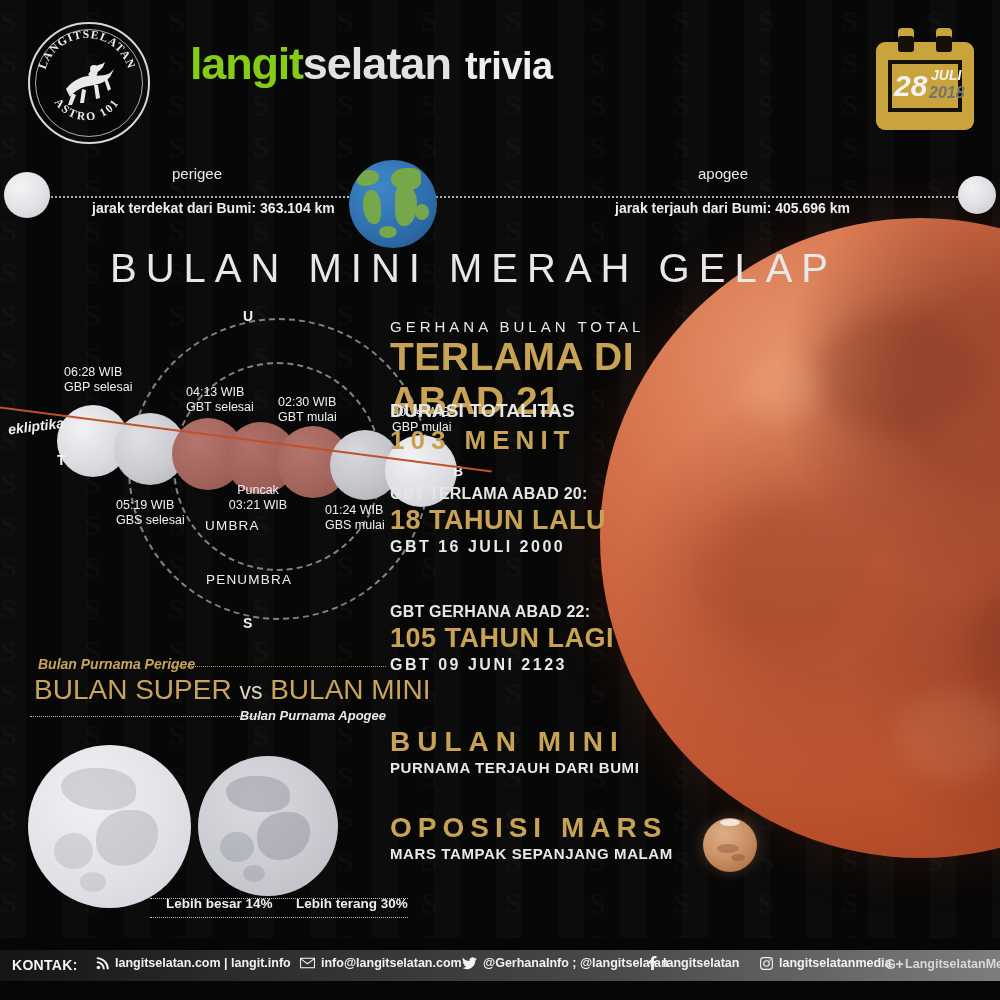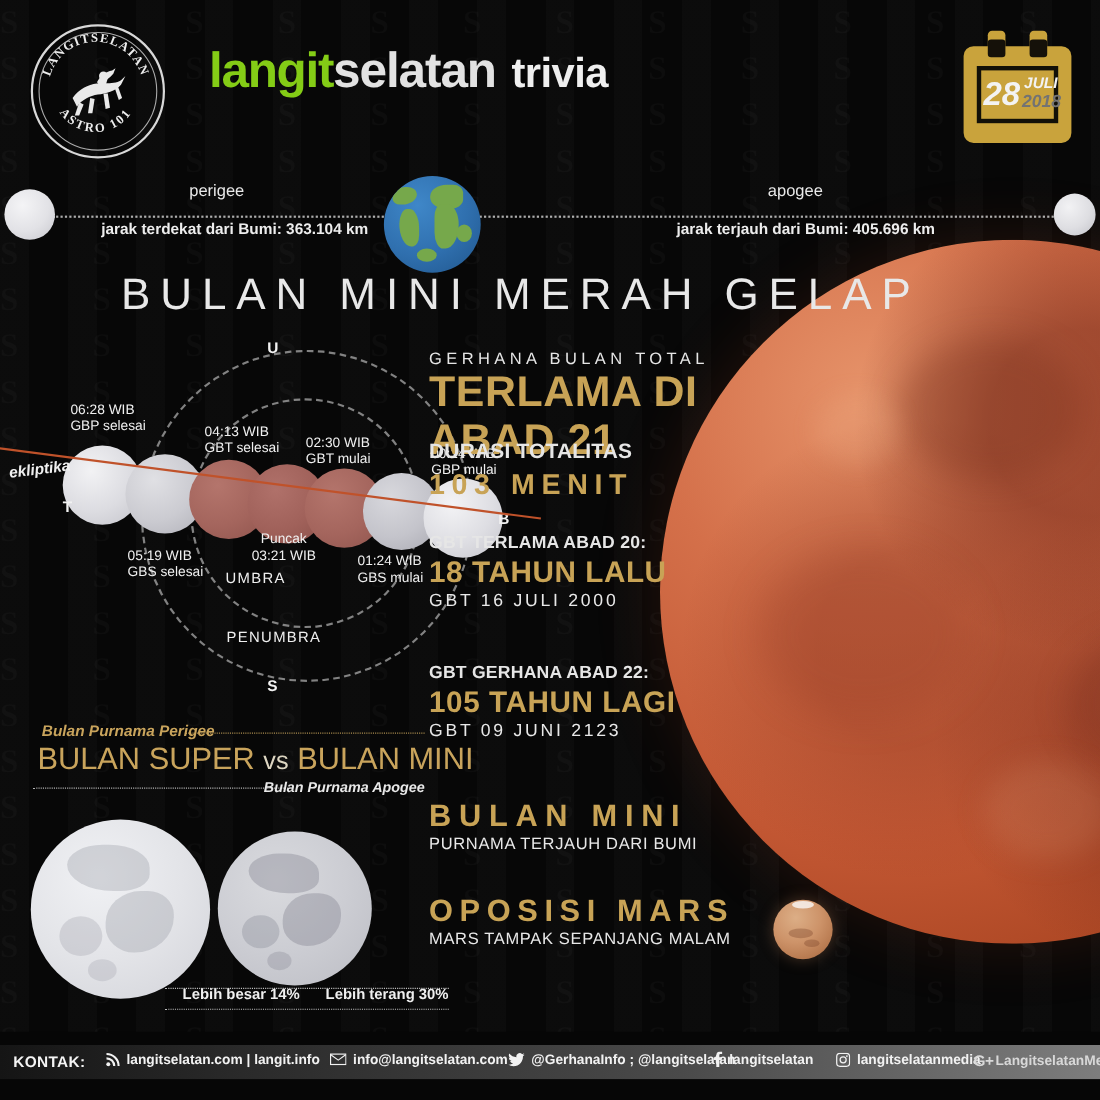--- a/index.html
+++ b/index.html
@@ -68,21 +68,21 @@
     transform:rotate(7.4deg);transform-origin:0 0;z-index:5;}
   #ecliptic-lbl{position:absolute;left:8px;top:418px;color:#f0f0f0;font-size:14px;font-style:italic;
     font-weight:600;transform:rotate(-7deg);z-index:6;}
 
   
   .stat{position:absolute;z-index:6;width:300px;left:390px;}
   .stat .cap{font-size:16px;color:#e6e6e6;font-weight:bold;letter-spacing:.2px;}
   .stat .cap.sp{letter-spacing:4px;font-weight:500;font-size:15px;}
   .stat .big{font-size:27px;color:#c8a356;font-weight:bold;letter-spacing:.5px;}
   .stat .big.sp{letter-spacing:6px;}
-  .stat .sub{font-size:16px;color:#e8e8e8;font-weight:normal;letter-spacing:2.5px;}
+  .stat .sub{font-size:16px;color:#e8e8e8;font-weight:bold;letter-spacing:2.5px;}
 
   
   #svm{position:absolute;left:0;top:650px;width:420px;height:290px;z-index:6;}
   #svm .l1{position:absolute;left:38px;top:6px;font-size:14px;font-style:italic;color:#c9a45c;font-weight:600;}
   #svm .l2{position:absolute;left:34px;top:24px;font-size:28px;color:#c9a45c;font-weight:500;white-space:nowrap;}
   #svm .l2 .vs{font-size:23px;color:#ddd6c2;}
   #svm .l3{position:absolute;right:34px;top:58px;font-size:13px;font-style:italic;color:#e9e9e9;font-weight:600;}
   #svm .dash1{position:absolute;left:168px;top:16px;width:218px;border-top:1px dotted rgba(200,164,92,.85);}
   #svm .dash2{position:absolute;left:30px;top:66px;width:236px;border-top:1px dotted rgba(225,225,225,.8);}
   .bigmoon{position:absolute;border-radius:50%;}

